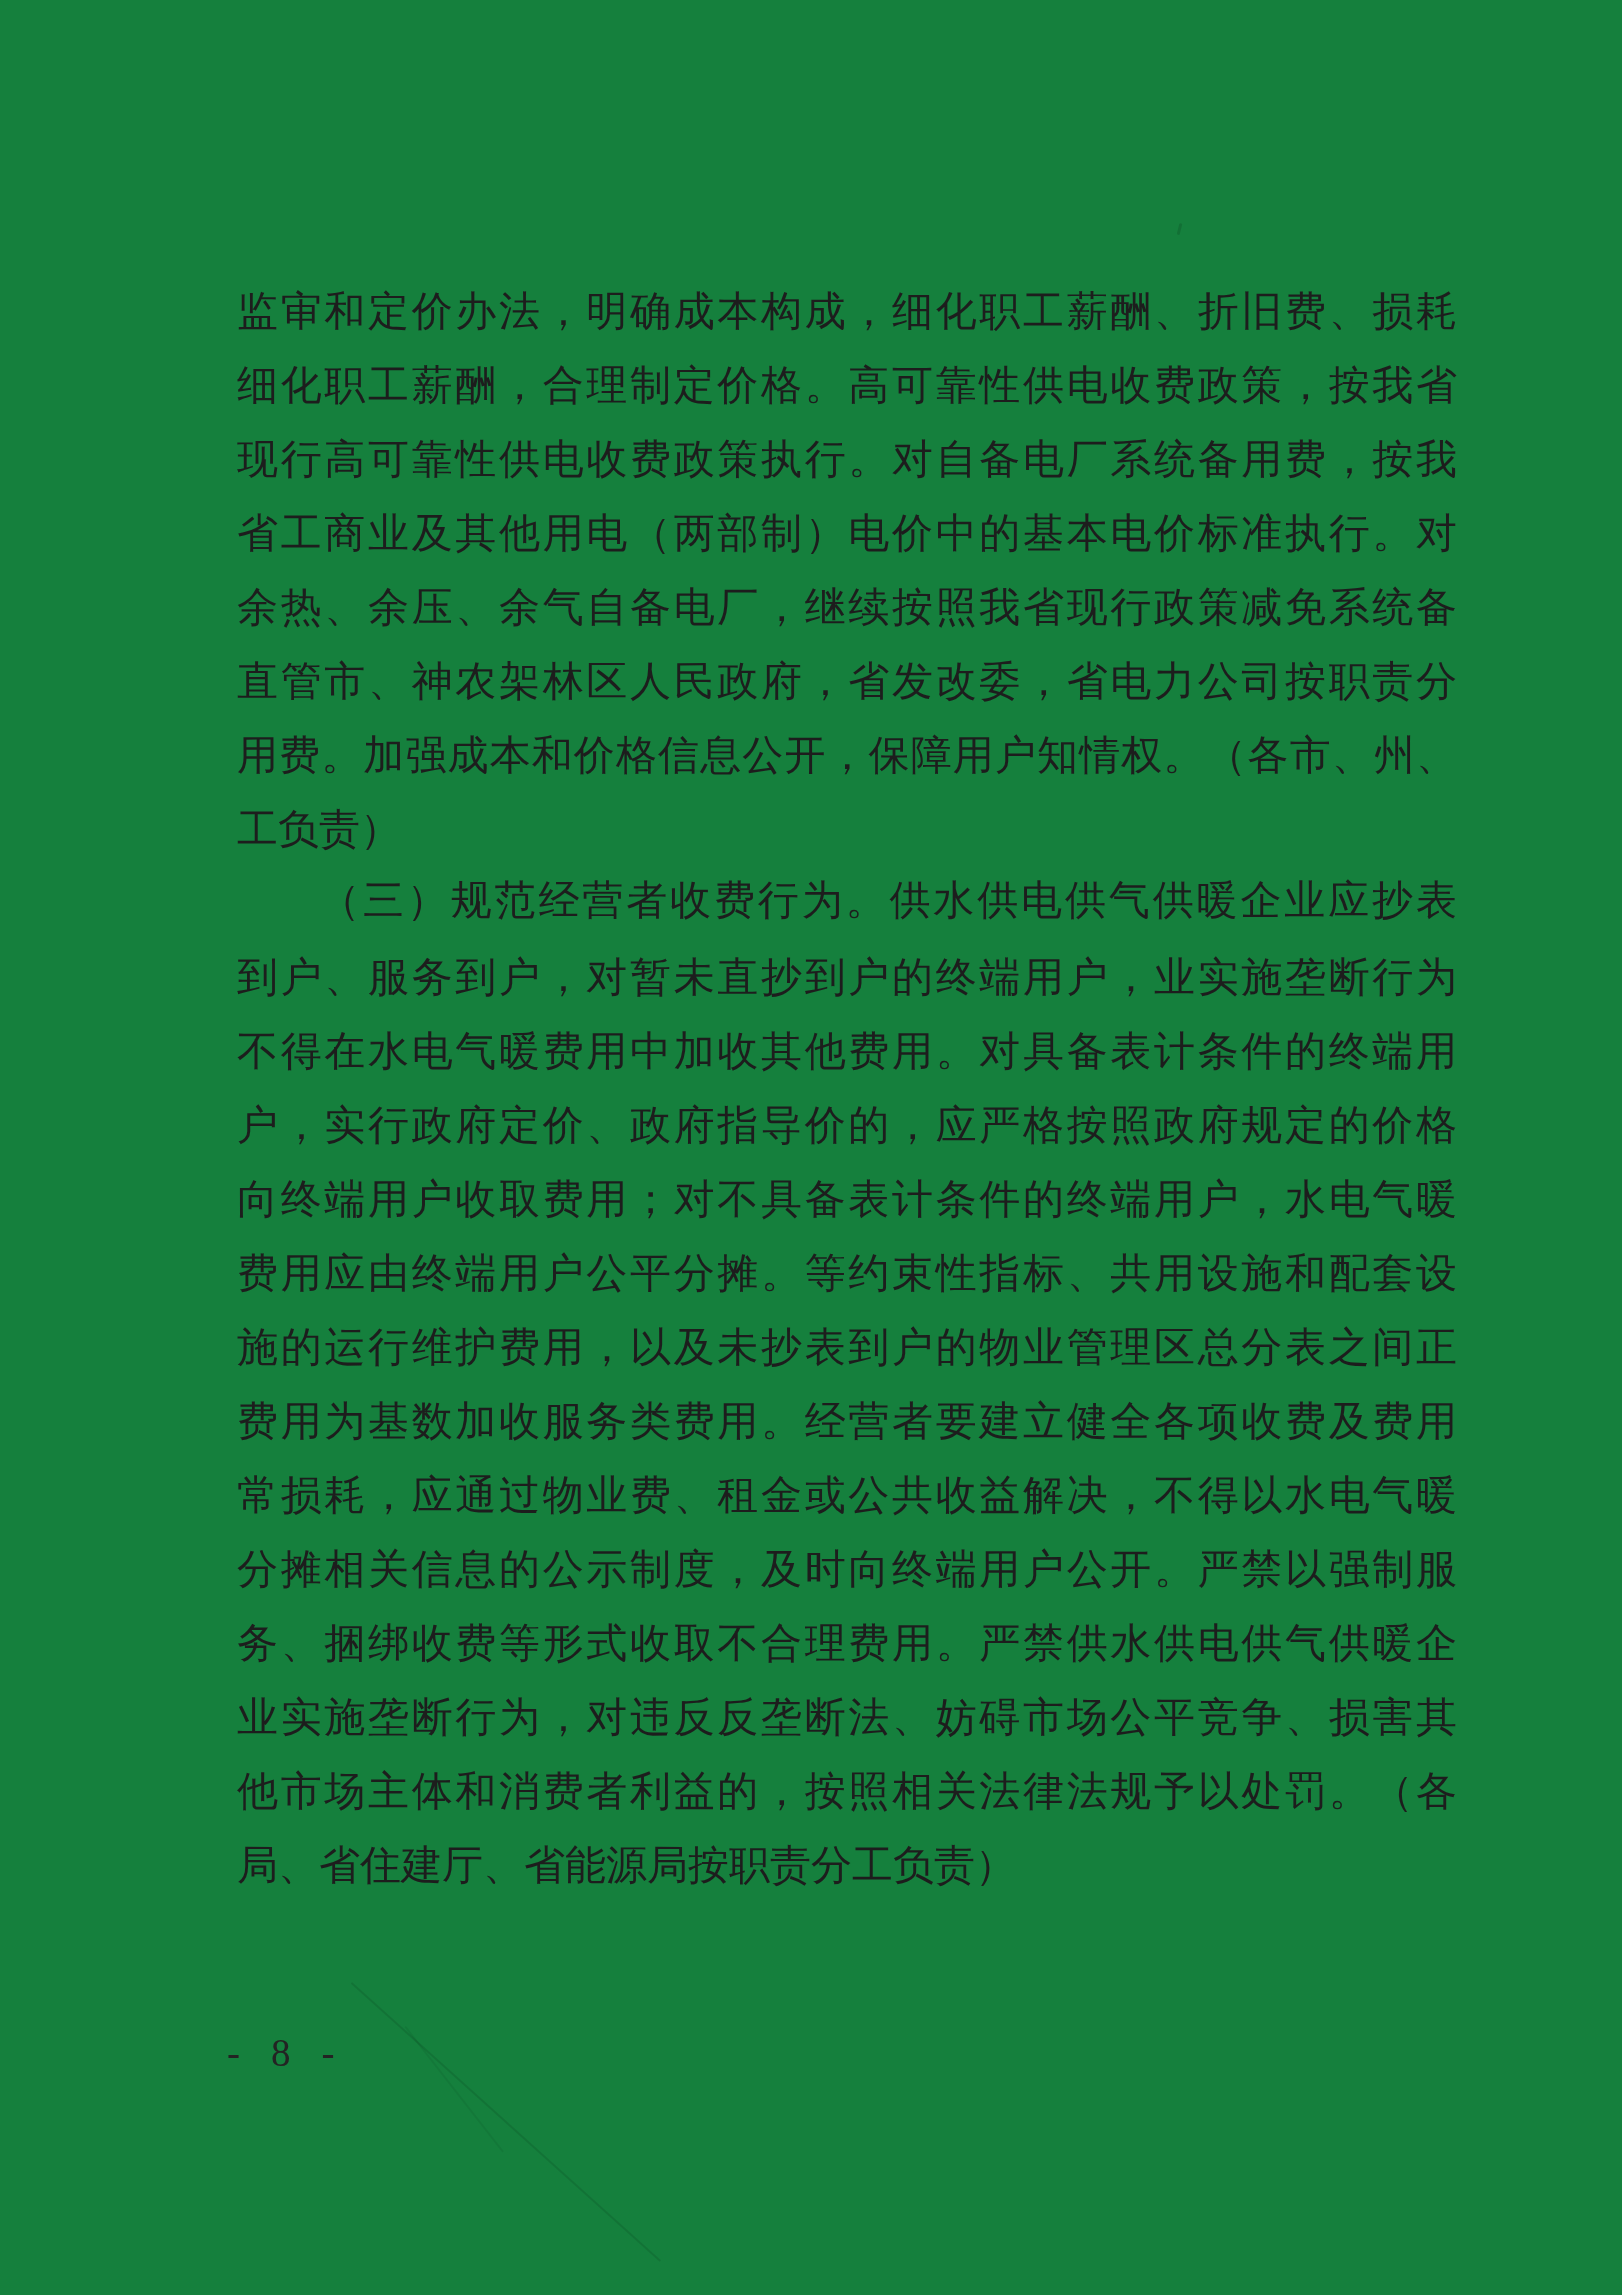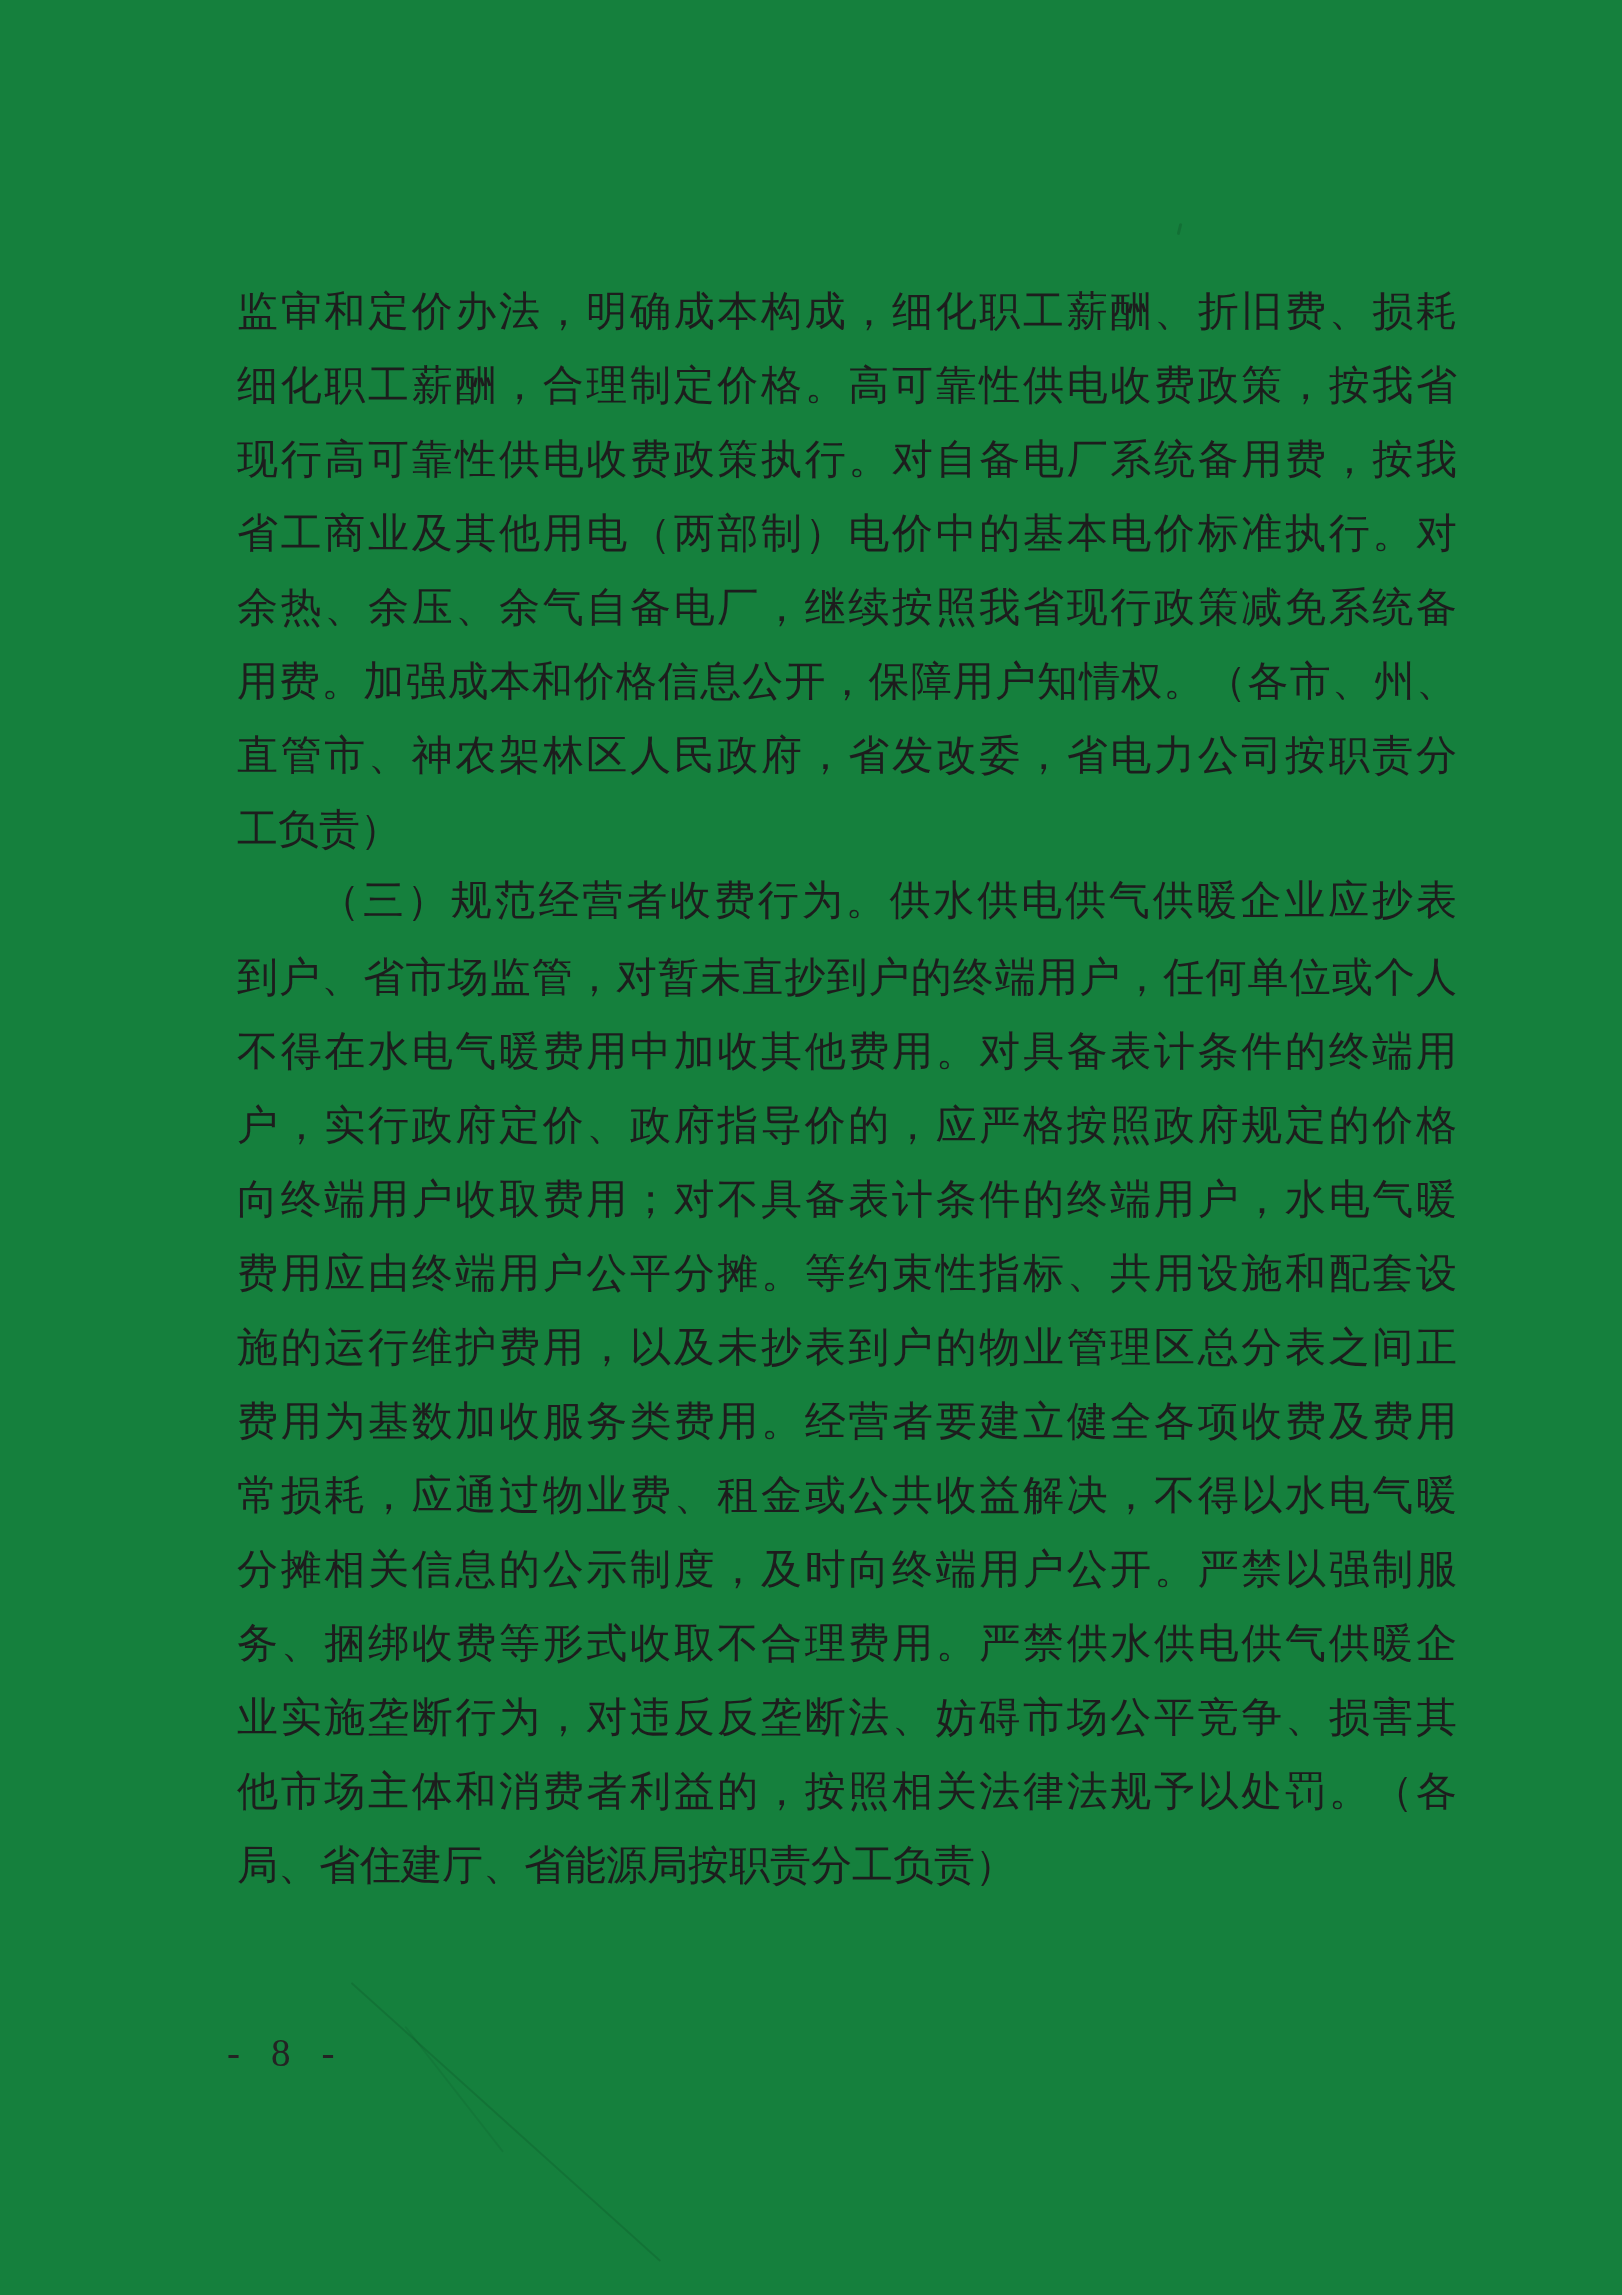--- a/index.html
+++ b/index.html
@@ -91,27 +91,27 @@
 <body>
 
 <div class="page" style="background: #15803d; padding-left: 20px;">
   <div class="doc-body" style="color: rgb(29, 29, 29);">
       <div class="paragraph">
         <div class="text-line">监审和定价办法，明确成本构成，细化职工薪酬、折旧费、损耗</div>
         <div class="text-line">细化职工薪酬，合理制定价格。高可靠性供电收费政策，按我省</div>
         <div class="text-line">现行高可靠性供电收费政策执行。对自备电厂系统备用费，按我</div>
         <div class="text-line">省工商业及其他用电（两部制）电价中的基本电价标准执行。对</div>
         <div class="text-line">余热、余压、余气自备电厂，继续按照我省现行政策减免系统备</div>
+        <div class="text-line">直管市、神农架林区人民政府，省发改委，省电力公司按职责分</div>
         <div class="text-line">用费。加强成本和价格信息公开，保障用户知情权。（各市、州、</div>
-        <div class="text-line">直管市、神农架林区人民政府，省发改委，省电力公司按职责分</div>
         <div class="text-line last">工负责）</div>
       </div>
       <div class="paragraph">
         <div class="text-line indent">（三）规范经营者收费行为。供水供电供气供暖企业应抄表</div>
-        <div class="text-line">到户、省市场监管，对暂未直抄到户的终端用户，任何单位或个人</div>
+        <div class="text-line">到户、服务到户，对暂未直抄到户的终端用户，业实施垄断行为</div>
         <div class="text-line">不得在水电气暖费用中加收其他费用。对具备表计条件的终端用</div>
         <div class="text-line">户，实行政府定价、政府指导价的，应严格按照政府规定的价格</div>
         <div class="text-line">向终端用户收取费用；对不具备表计条件的终端用户，水电气暖</div>
         <div class="text-line">费用应由终端用户公平分摊。等约束性指标、共用设施和配套设</div>
         <div class="text-line">施的运行维护费用，以及未抄表到户的物业管理区总分表之间正</div>
         <div class="text-line">费用为基数加收服务类费用。经营者要建立健全各项收费及费用</div>
         <div class="text-line">常损耗，应通过物业费、租金或公共收益解决，不得以水电气暖</div>
         <div class="text-line">分摊相关信息的公示制度，及时向终端用户公开。严禁以强制服</div>
         <div class="text-line">务、捆绑收费等形式收取不合理费用。严禁供水供电供气供暖企</div>
         <div class="text-line">业实施垄断行为，对违反反垄断法、妨碍市场公平竞争、损害其</div>

